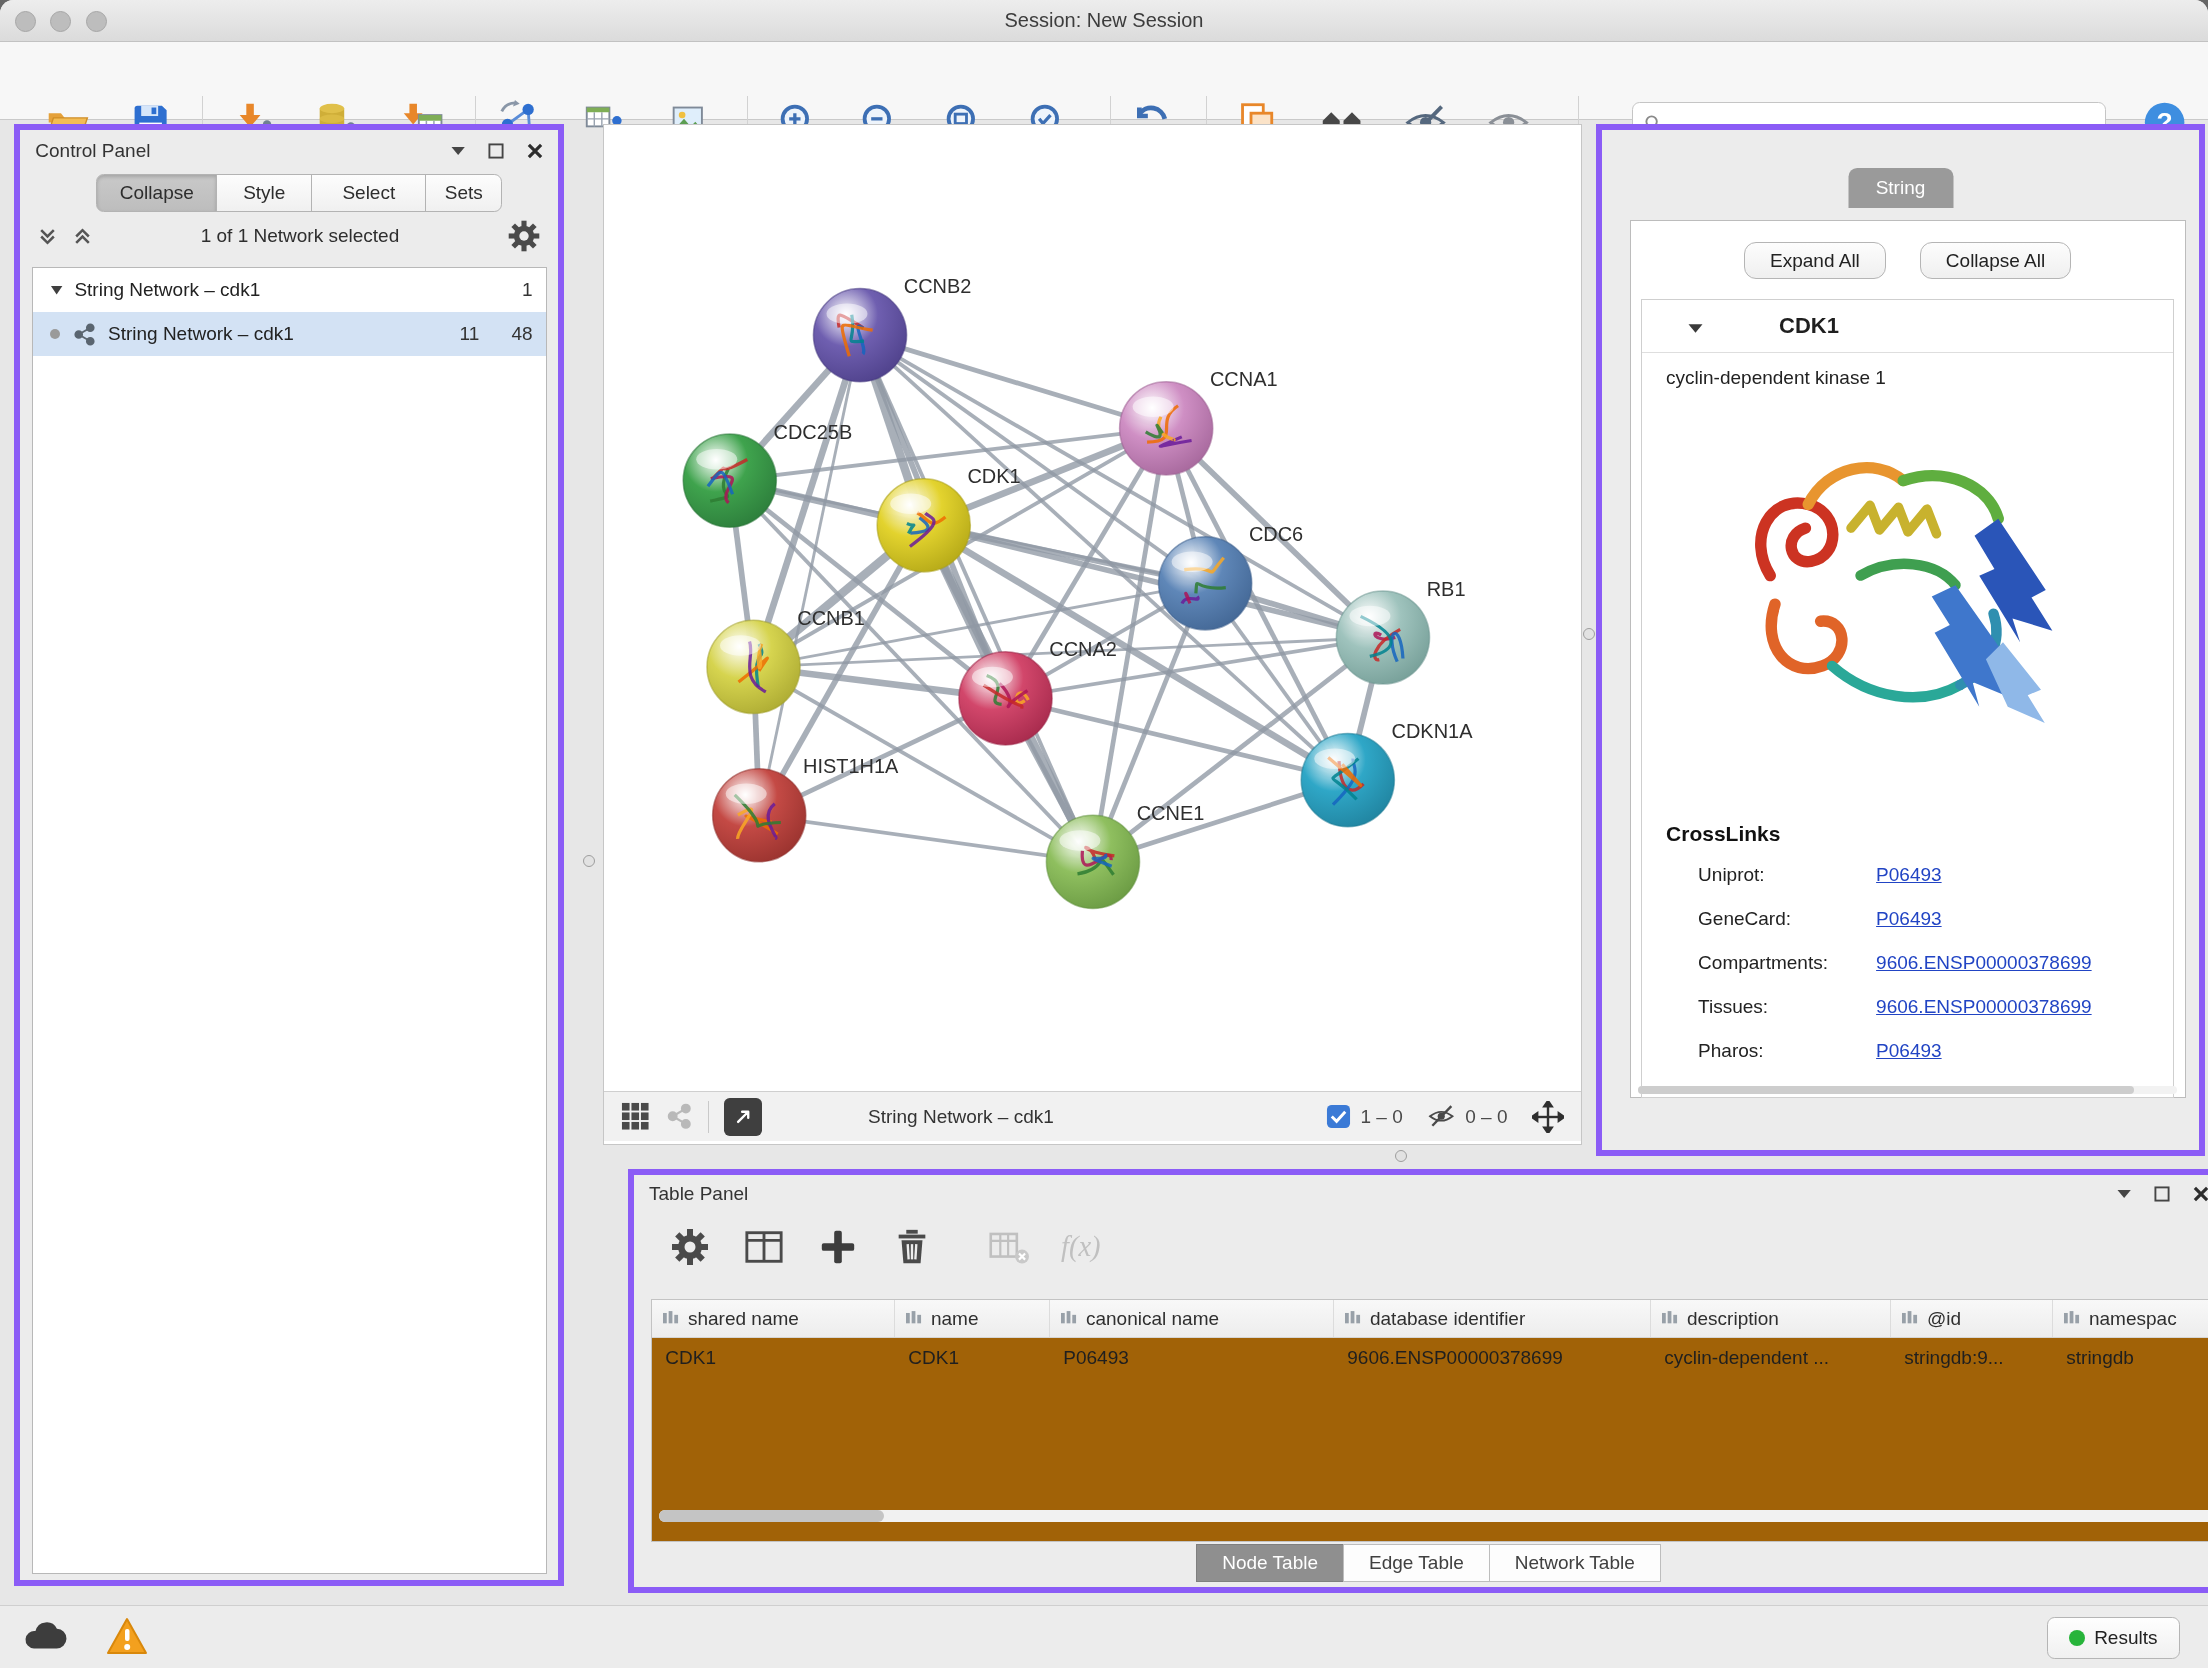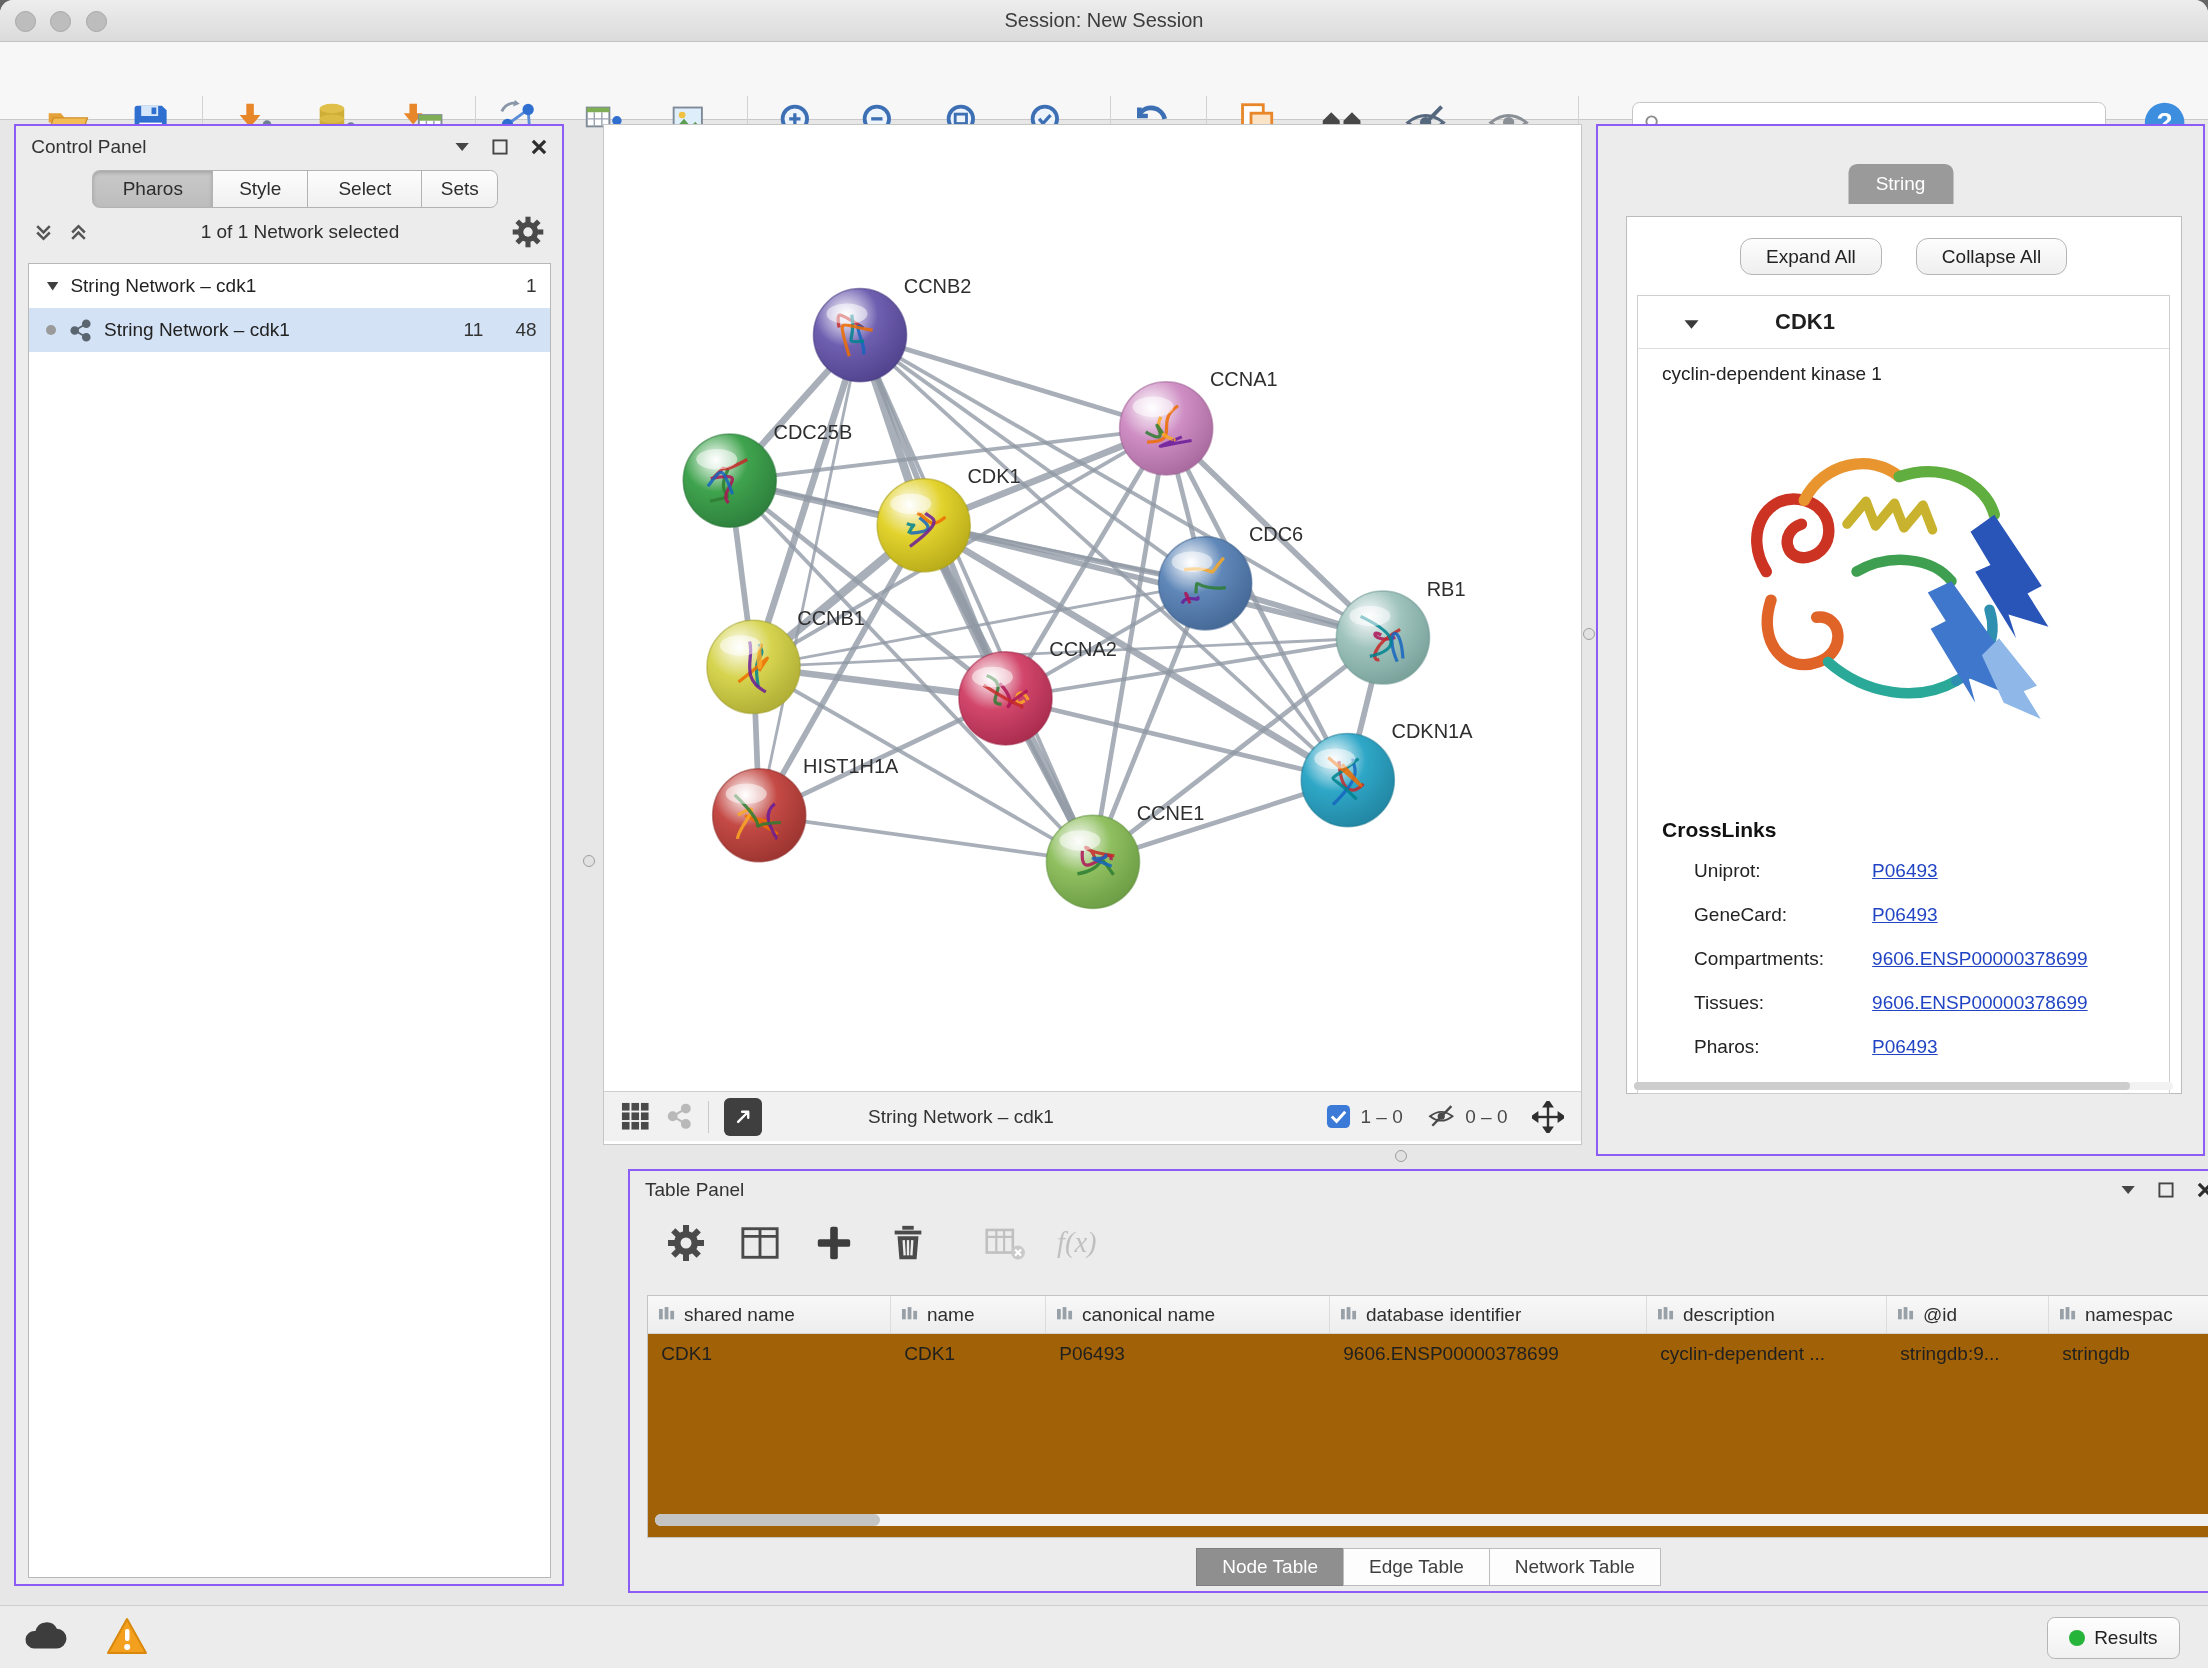--- a/index.html
+++ b/index.html
@@ -11,21 +11,21 @@
 .tl{width:21px;height:21px;border-radius:50%;background:#bdbdbd;border:1px solid #a6a6a6;display:inline-block;cursor:pointer}
 .titletext{flex:1;text-align:center;font-size:20px;color:#3c3c3c}
 
 .toolbar{position:absolute;left:0;top:42px;right:0;height:78px;background:#f7f7f7;border-bottom:1px solid #c9c9c9}
 .tbtn{position:absolute;top:56px;width:49px;height:49px;border:none;background:transparent;cursor:pointer;padding:1.9px}
 .tbtn svg{width:100%;height:100%;display:block}
 .tsep{position:absolute;top:54px;width:1px;height:53px;background:#d2d2d2}
 .searchbox{position:absolute;left:1632px;top:60px;width:474px;height:42px;background:#fff;border:1px solid #c5c5c5;border-radius:7.6px;display:flex;align-items:center;padding:0 11.4px;gap:7.6px}
 .searchbox input{flex:1;border:none;outline:none;font-size:19px;font-family:inherit;background:transparent;color:#333}
 
-.panel{position:absolute;background:#ececec;border:2px solid #8b5cf6}
+.panel{position:absolute;background:#ececec;border:6px solid #8b5cf6}
 .panel-header{height:42px;display:flex;align-items:center;padding:0 15px;font-size:19px;color:#333}
 .win-controls{margin-left:auto;display:flex;gap:23px;align-items:center}
 .wc{display:inline-flex;cursor:pointer}
 
 .control-panel{left:14.3px;top:124px;width:550px;height:1462px}
 .seg-tabs{display:flex;margin:1.9px 0 0 76px}
 .seg{height:38px;border:1px solid #b3b3b3;background:linear-gradient(#fdfdfd,#f0f0f0);font-size:19px;font-family:inherit;color:#2d2d2d;margin-left:-1px;cursor:pointer}
 .seg:first-child{border-radius:7.6px 0 0 7.6px;margin-left:0}
 .seg:last-child{border-radius:0 7.6px 7.6px 0}
 .seg.active{background:linear-gradient(#c9c9c9,#bdbdbd);box-shadow:inset 0 1.9px 3.8px rgba(0,0,0,.18)}
@@ -275,21 +275,21 @@
             </svg>
           </span>
         <span class="wc">
             <svg width="16" height="16" viewBox="0 0 17 17">
               <path d="M2 2 L15 15 M15 2 L2 15" stroke="#2d2d2d" stroke-width="3.4"></path>
             </svg>
           </span>
       </span>
     </div>
     <div class="seg-tabs">
-      <button class="seg active" style="width:121px">Pharos</button>
+      <button class="seg active" style="width:121px">Collapse</button>
       <button class="seg" style="width:96px">Style</button>
       <button class="seg" style="width:115px">Select</button>
       <button class="seg" style="width:77px">Sets</button>
     </div>
     <div class="cp-subheader">
       <span class="wc">
           <svg width="21" height="21" viewBox="0 0 20 20" fill="none" stroke="#555" stroke-width="2.4">
             <path d="M4 4 l6 6 6 -6 M4 10 l6 6 6 -6"></path>
           </svg>
         </span>

